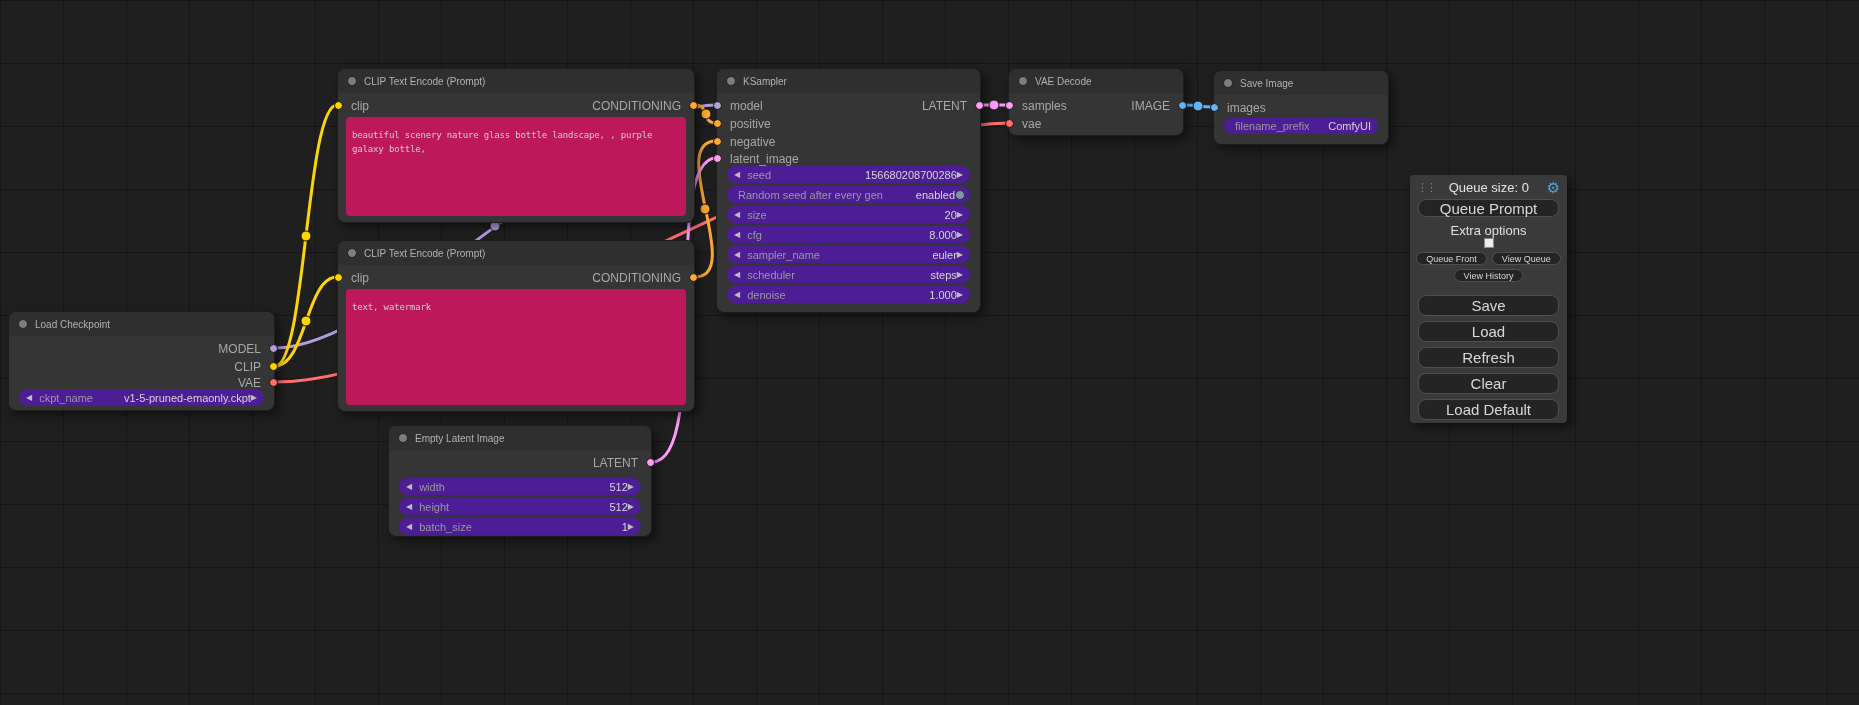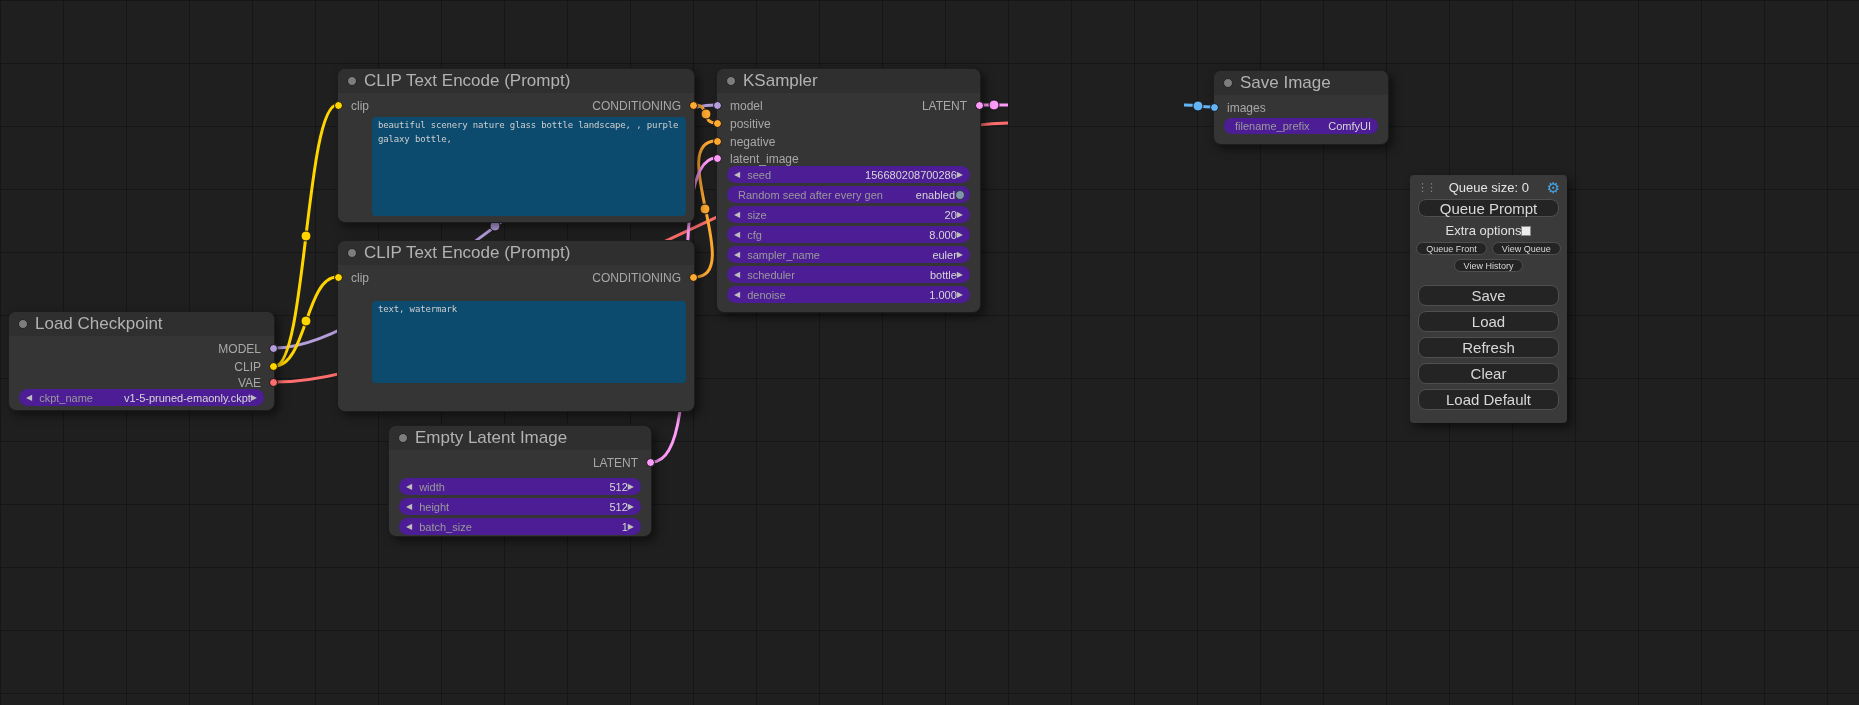--- a/index.html
+++ b/index.html
@@ -16,21 +16,21 @@
   svg.wires path { fill:none; stroke-width:3; }
   svg.wires circle { stroke:#161616; stroke-width:1; }
 
   .node {
     position:absolute; z-index:2; background:#353535;
     border:1px solid rgba(0,0,0,0.45); border-radius:8px;
     box-shadow:4px 4px 10px rgba(0,0,0,0.5); overflow:visible;
   }
   .ntitle {
     height:24px; display:flex; align-items:center; gap:7px;
-    padding-left:9px; color:#b2b2b2; font-size:17px;
+    padding-left:9px; color:#b2b2b2; font-size:10px;
     background:#2f2f2f; border-radius:8px 8px 0 0; cursor:move;
   }
   .tdot { width:10px; height:10px; border-radius:50%; background:#7d7d7d; border:1px solid #222; flex:0 0 auto; }
 
   .srow { position:absolute; left:0; right:0; height:14px; }
   .in-label  { position:absolute; left:13px;  top:0; font-size:12px; color:#a8a8a8; line-height:14px; white-space:nowrap; }
   .out-label { position:absolute; right:13px; top:0; font-size:12px; color:#a8a8a8; line-height:14px; white-space:nowrap; }
   .pin { position:absolute; top:2px; width:9px; height:9px; border-radius:50%; border:1px solid #101010; cursor:crosshair; }
   .pin.in  { left:-4px; }
   .pin.out { right:-4px; }
@@ -46,43 +46,43 @@
     background:#4c1d95; border-radius:9px; display:flex; align-items:center;
     padding:0 7px; font-size:11px; cursor:pointer;
   }
   .widget .arrow { color:#bdbdbd; font-size:8px; line-height:17px; flex:0 0 auto; }
   .widget .wlabel { margin-left:7px; color:#9a9a9a; flex:0 0 auto; white-space:nowrap; }
   .widget .wlabel.noarrow { margin-left:4px; }
   .widget .wvalue { flex:1; text-align:right; color:#d6d6d6; white-space:nowrap; overflow:hidden; }
   .widget .knob { width:10px; height:10px; border-radius:50%; background:#7f95aa; border:1px solid #2a3640; flex:0 0 auto; margin-right:-2px; }
 
   .prompt-box {
-    position:absolute; left:8px; right:8px; background:#0c4a6e;
-    border-radius:4px; padding:2px 6px; color:#cfcfcf;
+    position:absolute; left:8px; right:8px; background:#be185d;
+    border-radius:4px; padding:12px 6px; color:#cfcfcf;
     font-family:"DejaVu Sans Mono", monospace; font-size:9px; letter-spacing:-0.15px;
-    line-height:1.5; white-space:pre-wrap; word-break:break-word; cursor:text;margin-left:26px;
+    line-height:1.5; white-space:pre-wrap; word-break:break-word; cursor:text;
   }
 
   .menu {
     position:absolute; left:1410px; top:175px; width:157px; height:248px; z-index:3;
     background:#3a3a3a; border-radius:4px; box-shadow:4px 4px 10px rgba(0,0,0,0.55);
     color:#e0e0e0;
   }
   .menu-header { height:20px; display:flex; align-items:center; padding:4px 7px 0 7px; }
   .drag-handle { width:14px; color:#8a8a8a; font-size:11px; letter-spacing:-2px; cursor:move; }
   .queue-size { flex:1; text-align:center; font-size:13px; color:#e4e4e4; }
   .gear { color:#4aa3df; font-size:15px; cursor:pointer; line-height:1; }
   .btn {
     display:block; background:#242424; border:1px solid #4f4f4f; color:#d8d8d8;
     border-radius:8px; font-family:inherit; cursor:pointer;
   }
   .btn.big { width:141px; height:18px; margin:4px auto 0 auto; font-size:15px; }
   .btn.stack { height:21px; margin-top:5px; }
   .btn.first-stack { margin-top:13px; }
-  .extra-row { display:flex; justify-content:center; align-items:center; gap:0; margin-top:6px; font-size:13px; color:#e0e0e0; }
+  .extra-row { display:flex; justify-content:center; align-items:center; gap:0; margin-top:6px; font-size:13px; color:#e0e0e0;flex-direction:column; }
   .checkbox { width:10px; height:10px; background:#ececec; border:1px solid #8a8a8a; display:inline-block; cursor:pointer; }
   .small-row { display:flex; justify-content:center; gap:5px; margin-top:4px; }
   .btn.small { font-size:9px; height:13px; line-height:10px; border-radius:7px; padding:0 9px; display:inline-block; }
 </style>
 </head>
 <body>
 
 <div class="canvas">
 
   <svg class="wires" width="1859" height="705">
@@ -150,21 +150,21 @@
     <div class="ntitle">
       <span class="tdot"></span>
       <span>CLIP Text Encode (Prompt)</span>
     </div>
     <div class="srow" style="top:30px;">
       <span class="pin in c-clip"></span>
       <span class="in-label">clip</span>
       <span class="out-label">CONDITIONING</span>
       <span class="pin out c-cond"></span>
     </div>
-    <div class="prompt-box" style="top:60px; height:82px;">text, watermark</div>
+    <div class="prompt-box" style="top:48px; height:116px;">text, watermark</div>
   </div>
 
   <div class="node" style="left:388px; top:425px; width:264px; height:112px;">
     <div class="ntitle">
       <span class="tdot"></span>
       <span>Empty Latent Image</span>
     </div>
     <div class="srow" style="top:30px;">
       <span class="out-label">LATENT</span>
       <span class="pin out c-latent"></span>
@@ -238,31 +238,47 @@
     </div>
     <div class="widget" style="top:177px;">
       <span class="arrow">◀</span>
       <span class="wlabel">sampler_name</span>
       <span class="wvalue">euler</span>
       <span class="arrow">▶</span>
     </div>
     <div class="widget" style="top:197px;">
       <span class="arrow">◀</span>
       <span class="wlabel">scheduler</span>
-      <span class="wvalue">bottle</span>
+      <span class="wvalue">steps</span>
       <span class="arrow">▶</span>
     </div>
     <div class="widget" style="top:217px;">
       <span class="arrow">◀</span>
       <span class="wlabel">denoise</span>
       <span class="wvalue">1.000</span>
       <span class="arrow">▶</span>
     </div>
   </div>
 
+  <div class="node" style="left:1008px; top:68px; width:176px; height:68px;">
+    <div class="ntitle">
+      <span class="tdot"></span>
+      <span>VAE Decode</span>
+    </div>
+    <div class="srow" style="top:30px;">
+      <span class="pin in c-latent"></span>
+      <span class="in-label">samples</span>
+      <span class="out-label">IMAGE</span>
+      <span class="pin out c-image"></span>
+    </div>
+    <div class="srow" style="top:48px;">
+      <span class="pin in c-vae"></span>
+      <span class="in-label">vae</span>
+    </div>
+  </div>
 
   <div class="node" style="left:1213px; top:70px; width:176px; height:75px;">
     <div class="ntitle">
       <span class="tdot"></span>
       <span>Save Image</span>
     </div>
     <div class="srow" style="top:30px;">
       <span class="pin in c-image"></span>
       <span class="in-label">images</span>
     </div>

